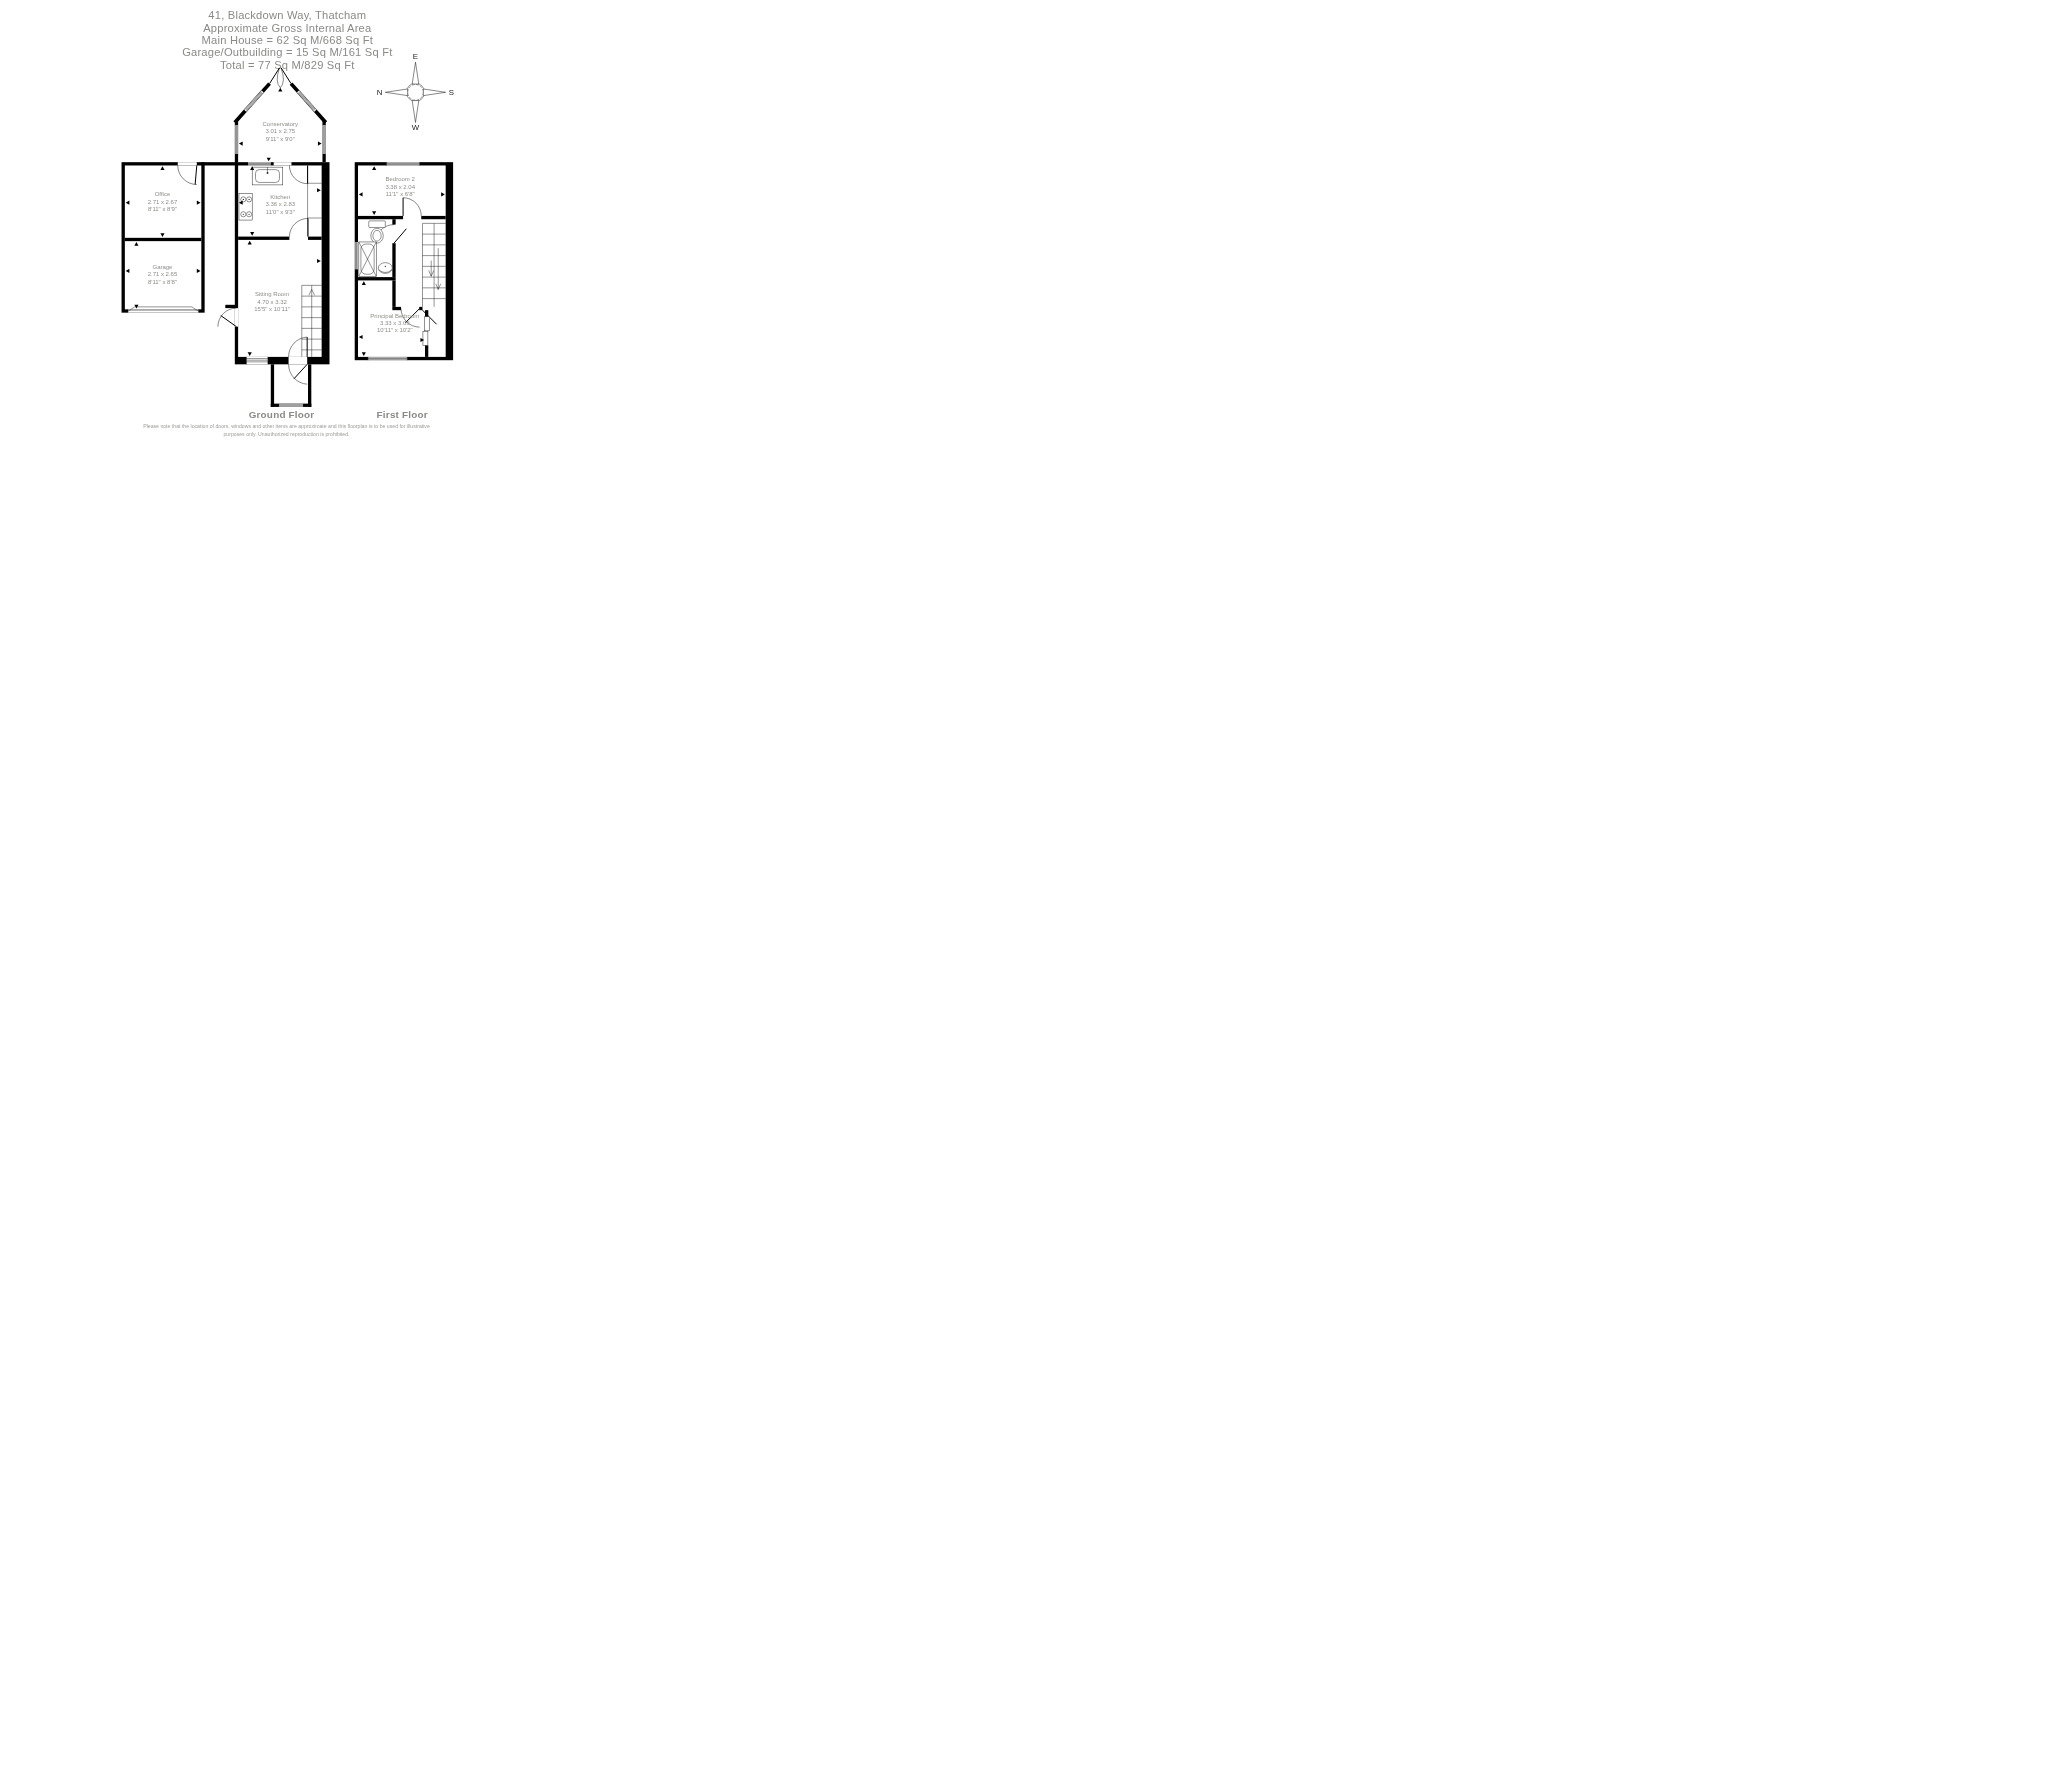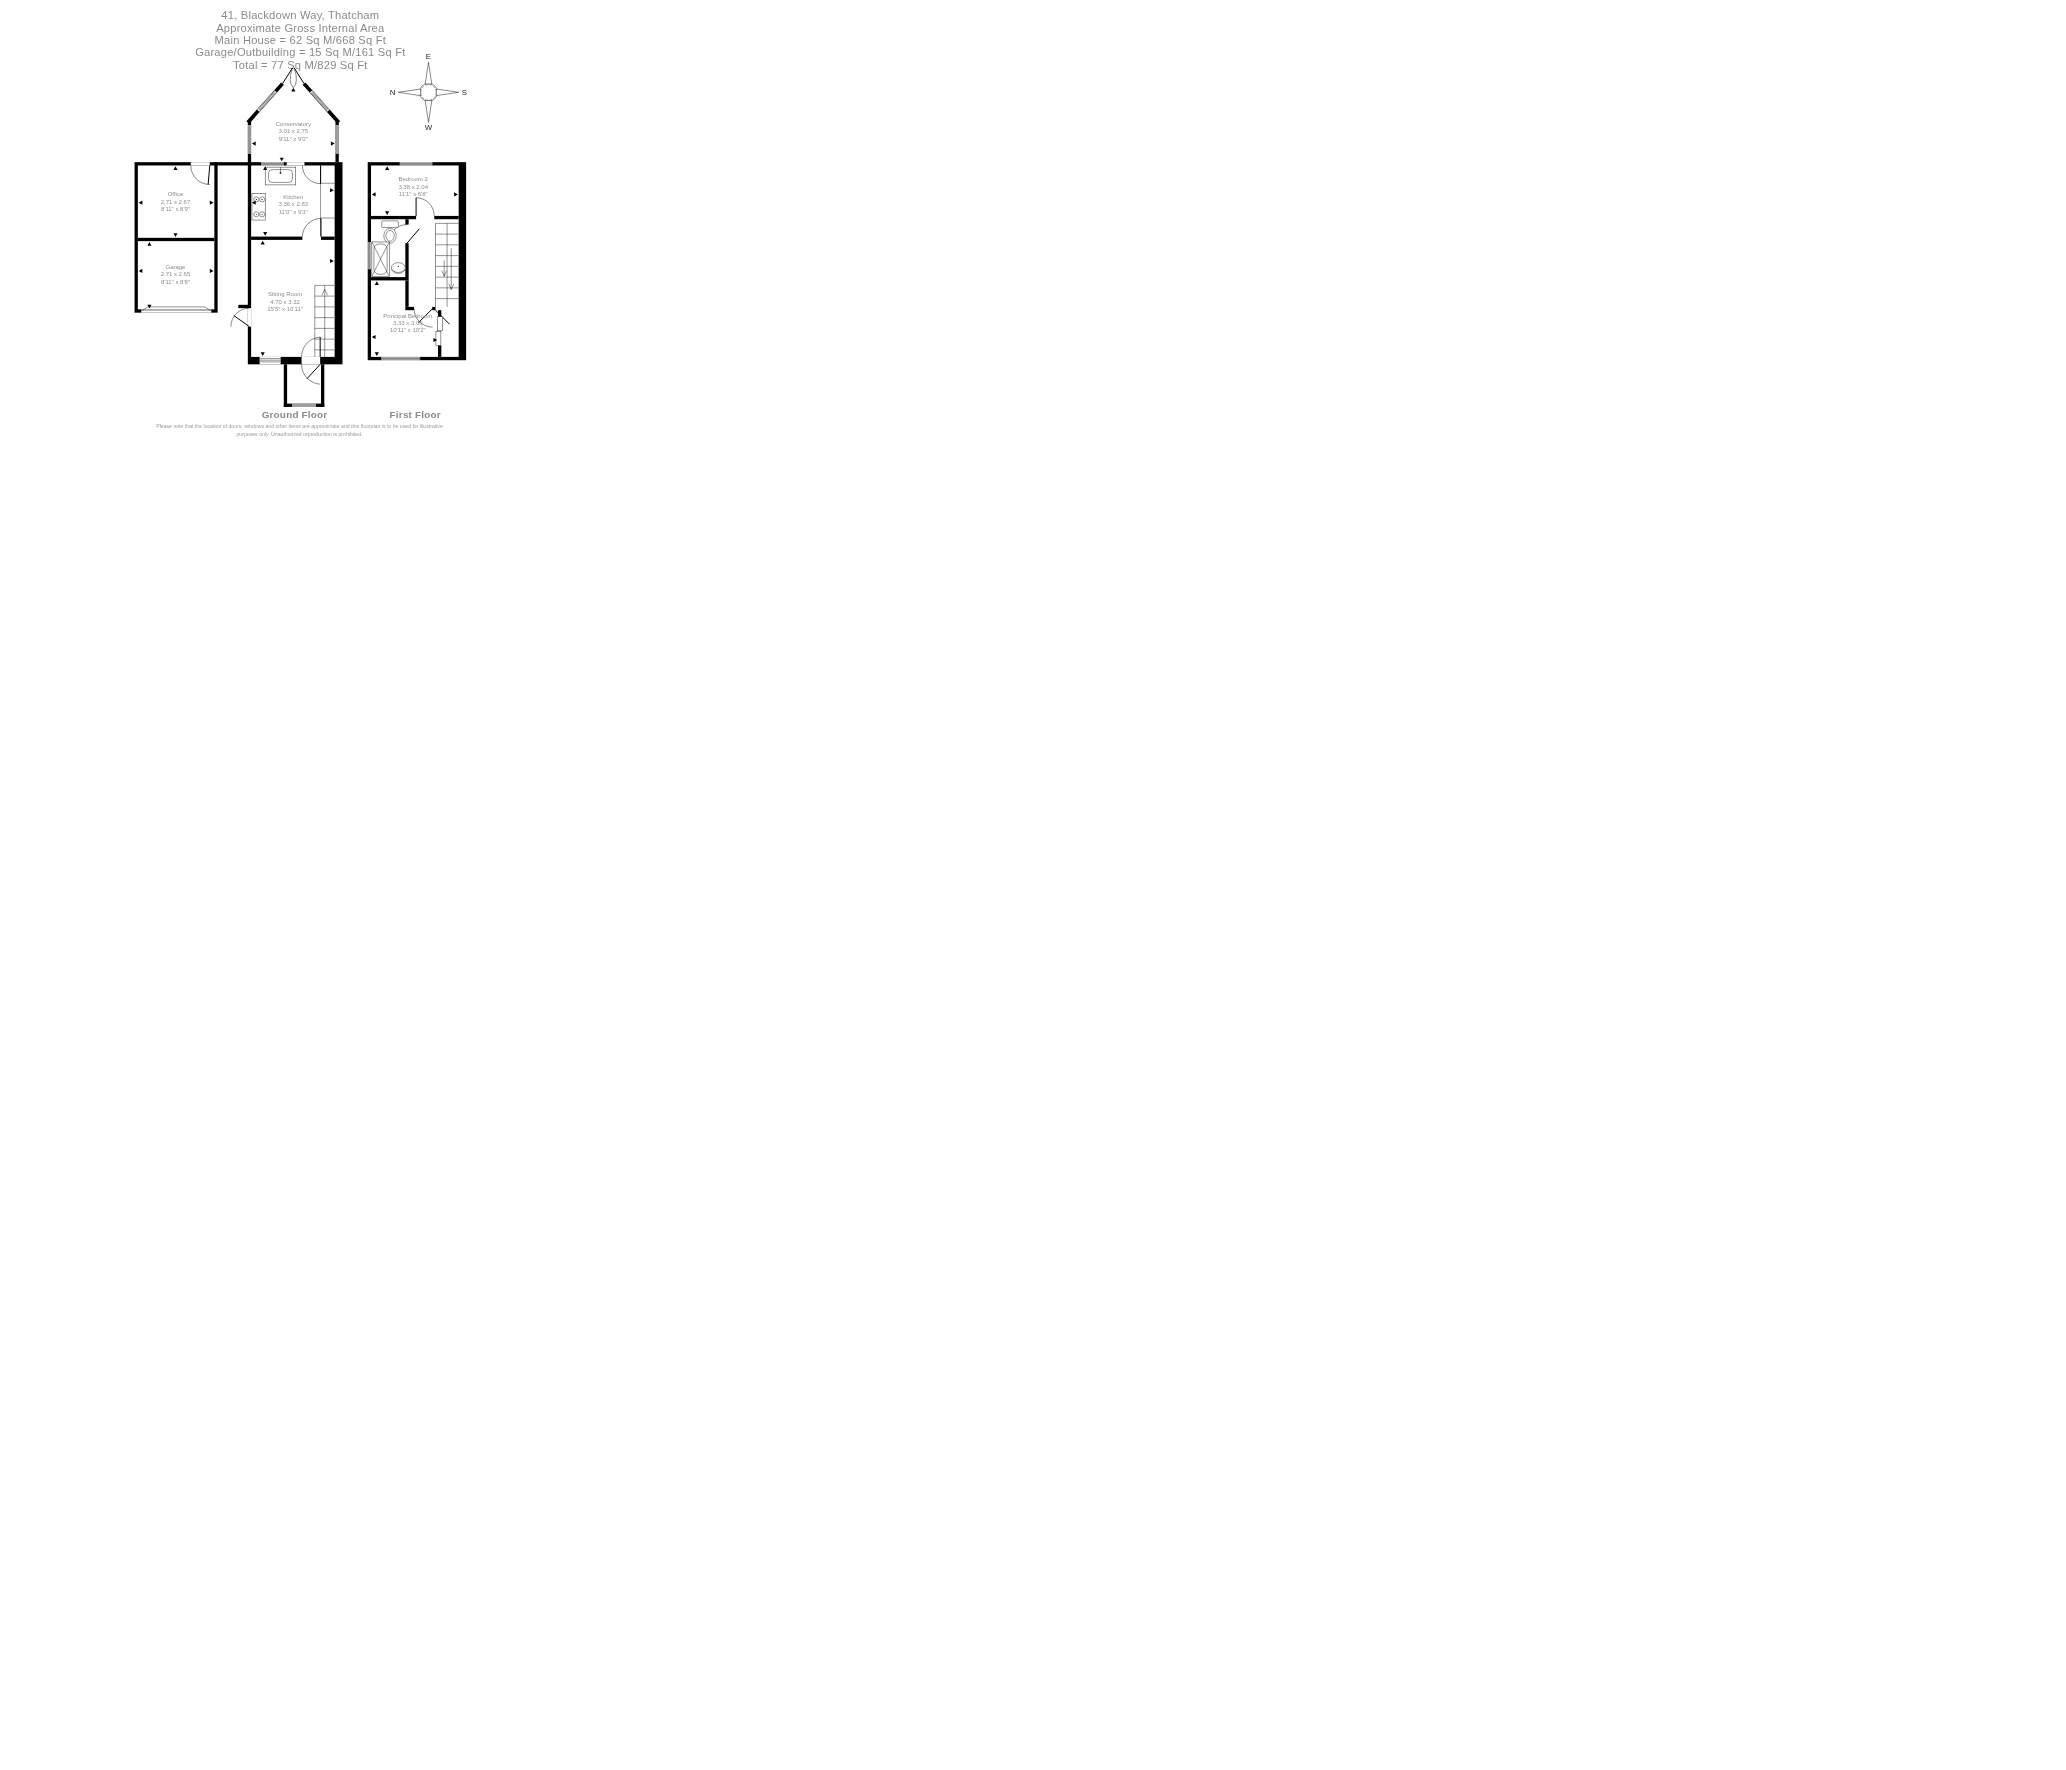--- a/index.html
+++ b/index.html
@@ -2,21 +2,20 @@
 <html style="font-size:6.6px"><head>
 <meta charset="utf-8">
 <style>
   html,body{margin:0;padding:0;background:#ffffff;}
   .canvas{
     position:relative;
     width:573px;height:443px;
     background:#ffffff;
     font-family:"Liberation Sans", sans-serif;
     overflow:hidden;
-    margin-left:13px;
   }
   svg text{font-family:"Liberation Sans", sans-serif;}
   .title-line{fill:#8a8a87;font-size:27px;letter-spacing:.5px;}
   .room-name,.room-dim{fill:#8d8d8a;font-size:14.5px;}
   .floor-label{fill:#8a8a87;font-size:24px;font-weight:bold;letter-spacing:.5px;}
   .disclaimer-line{fill:#9c9c9a;font-size:12.5px;}
   .compass-letter{fill:#1d1d1d;font-size:19px;}
   .wall{fill:#000000;}
   .thin{stroke:#111;stroke-width:1.1;fill:none;}
   .arc{stroke:#111;stroke-width:1.2;fill:none;}

